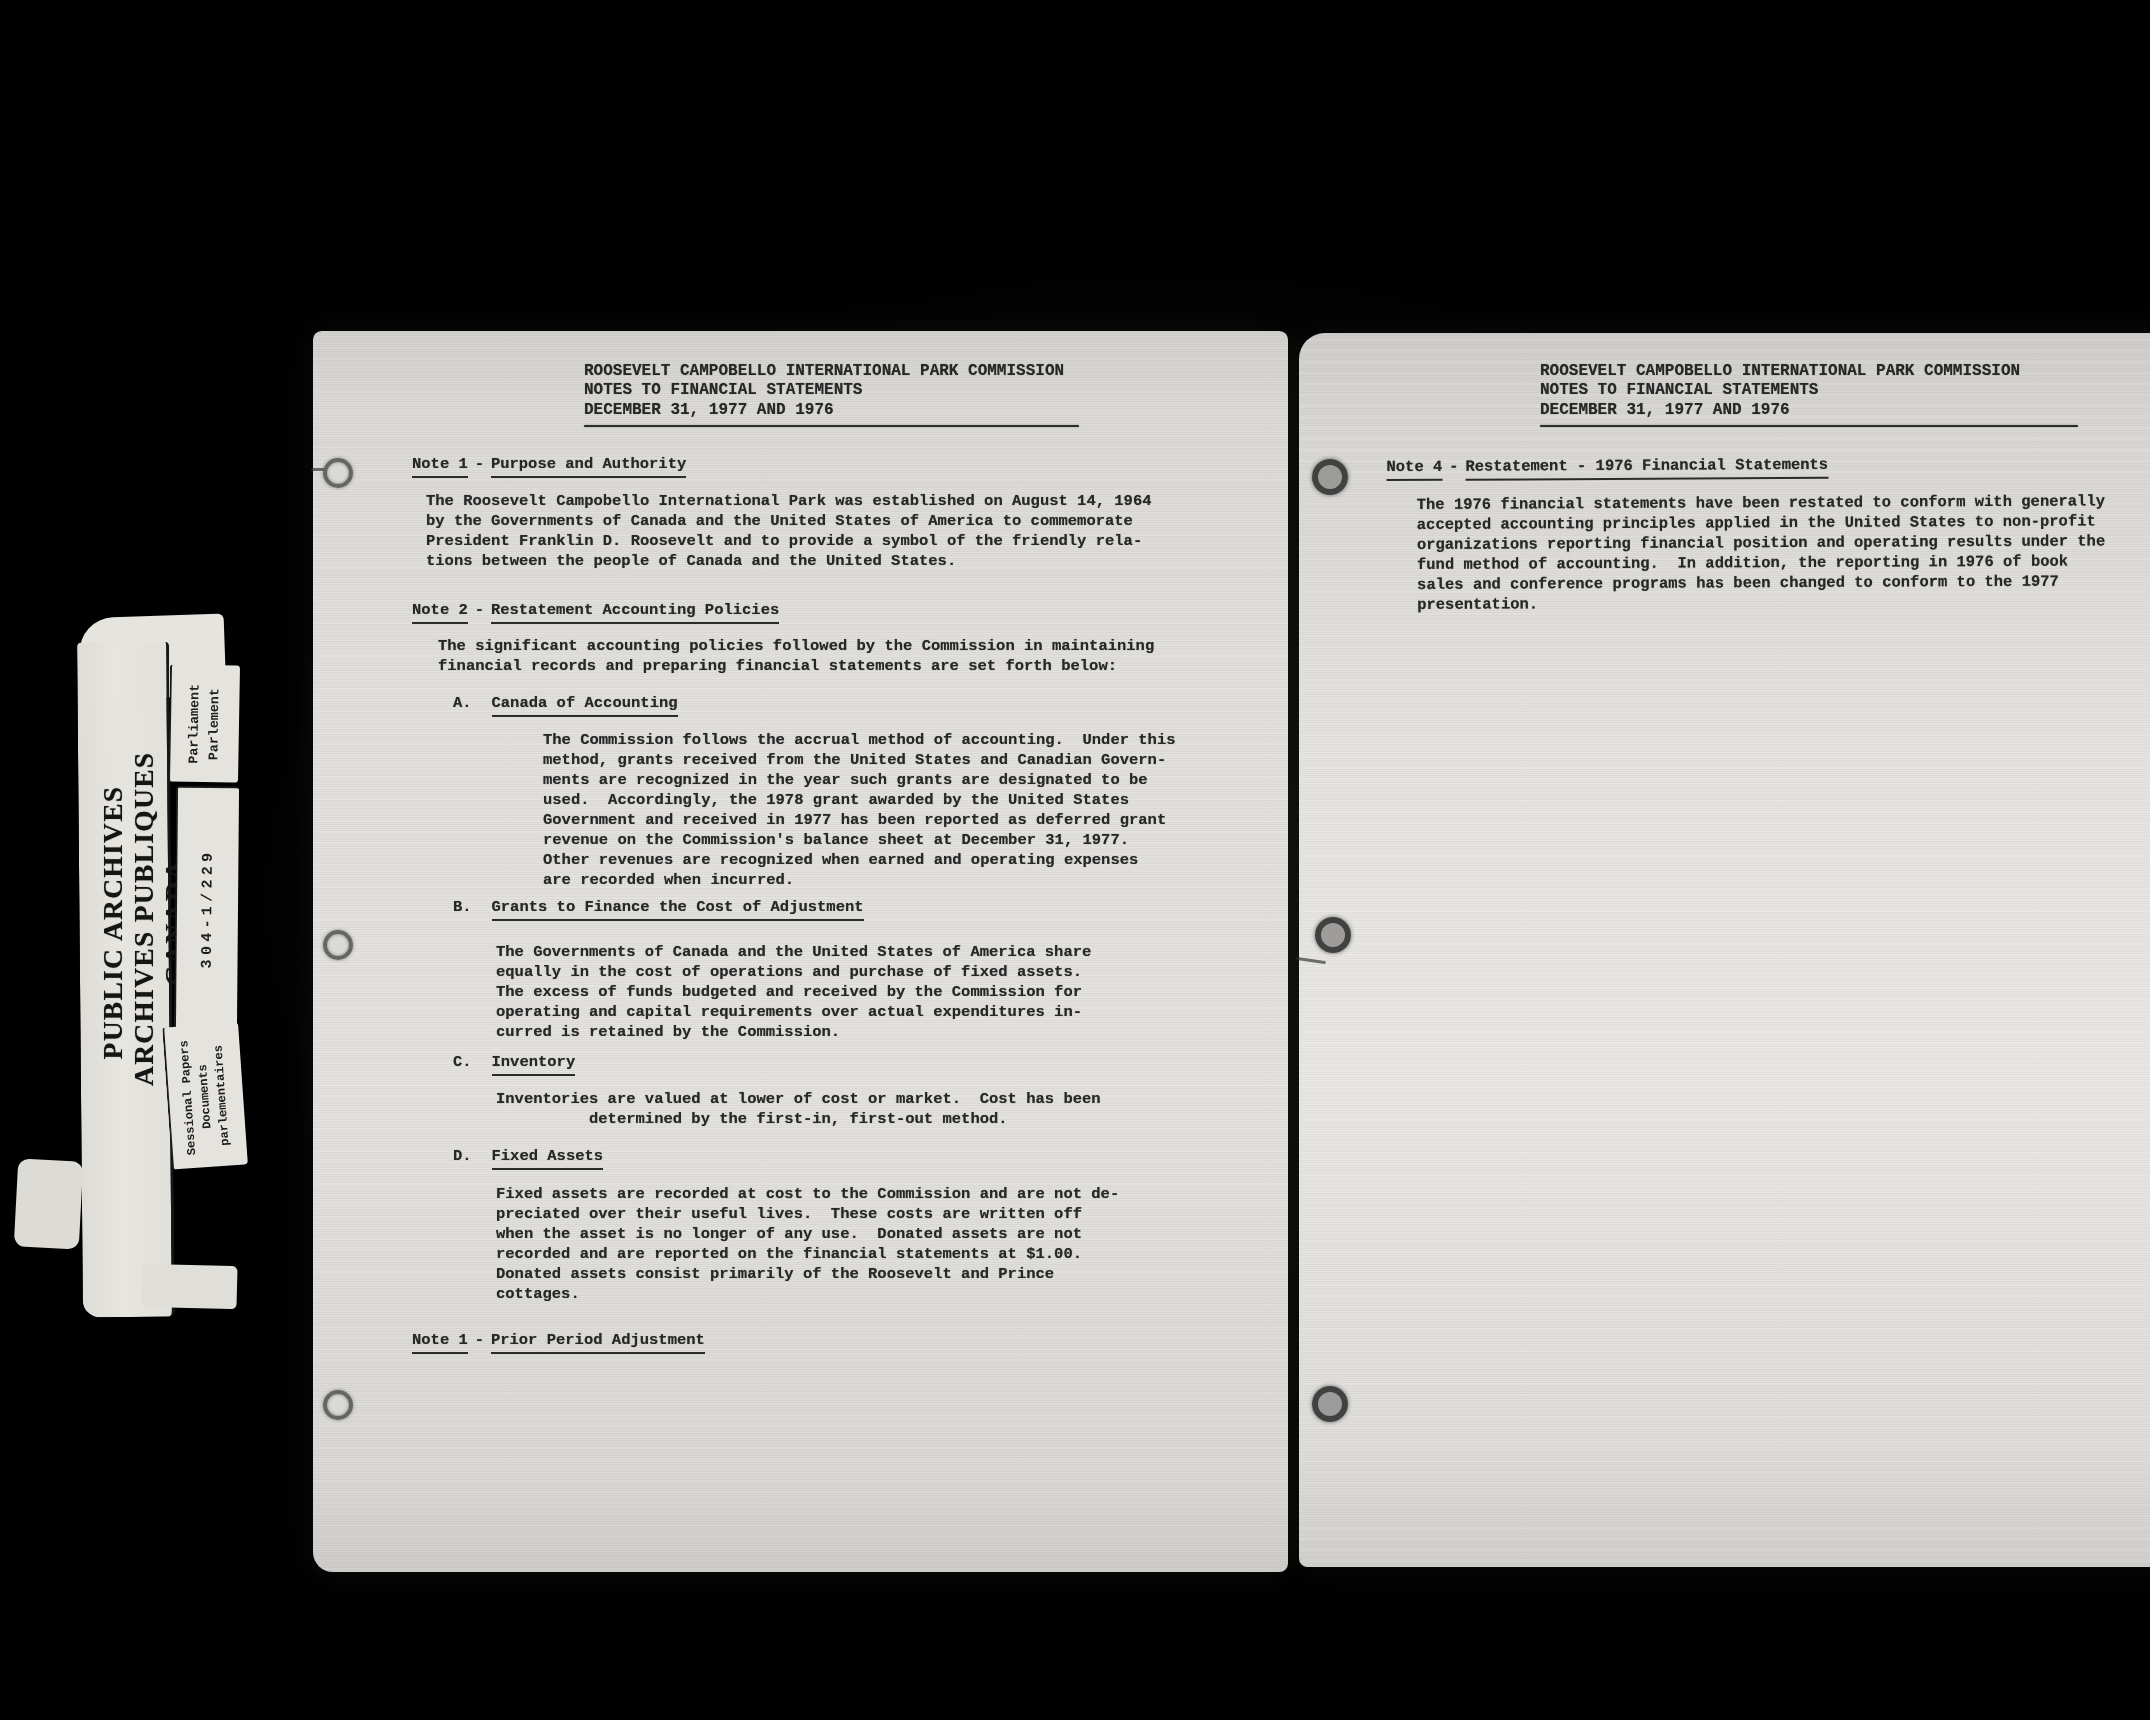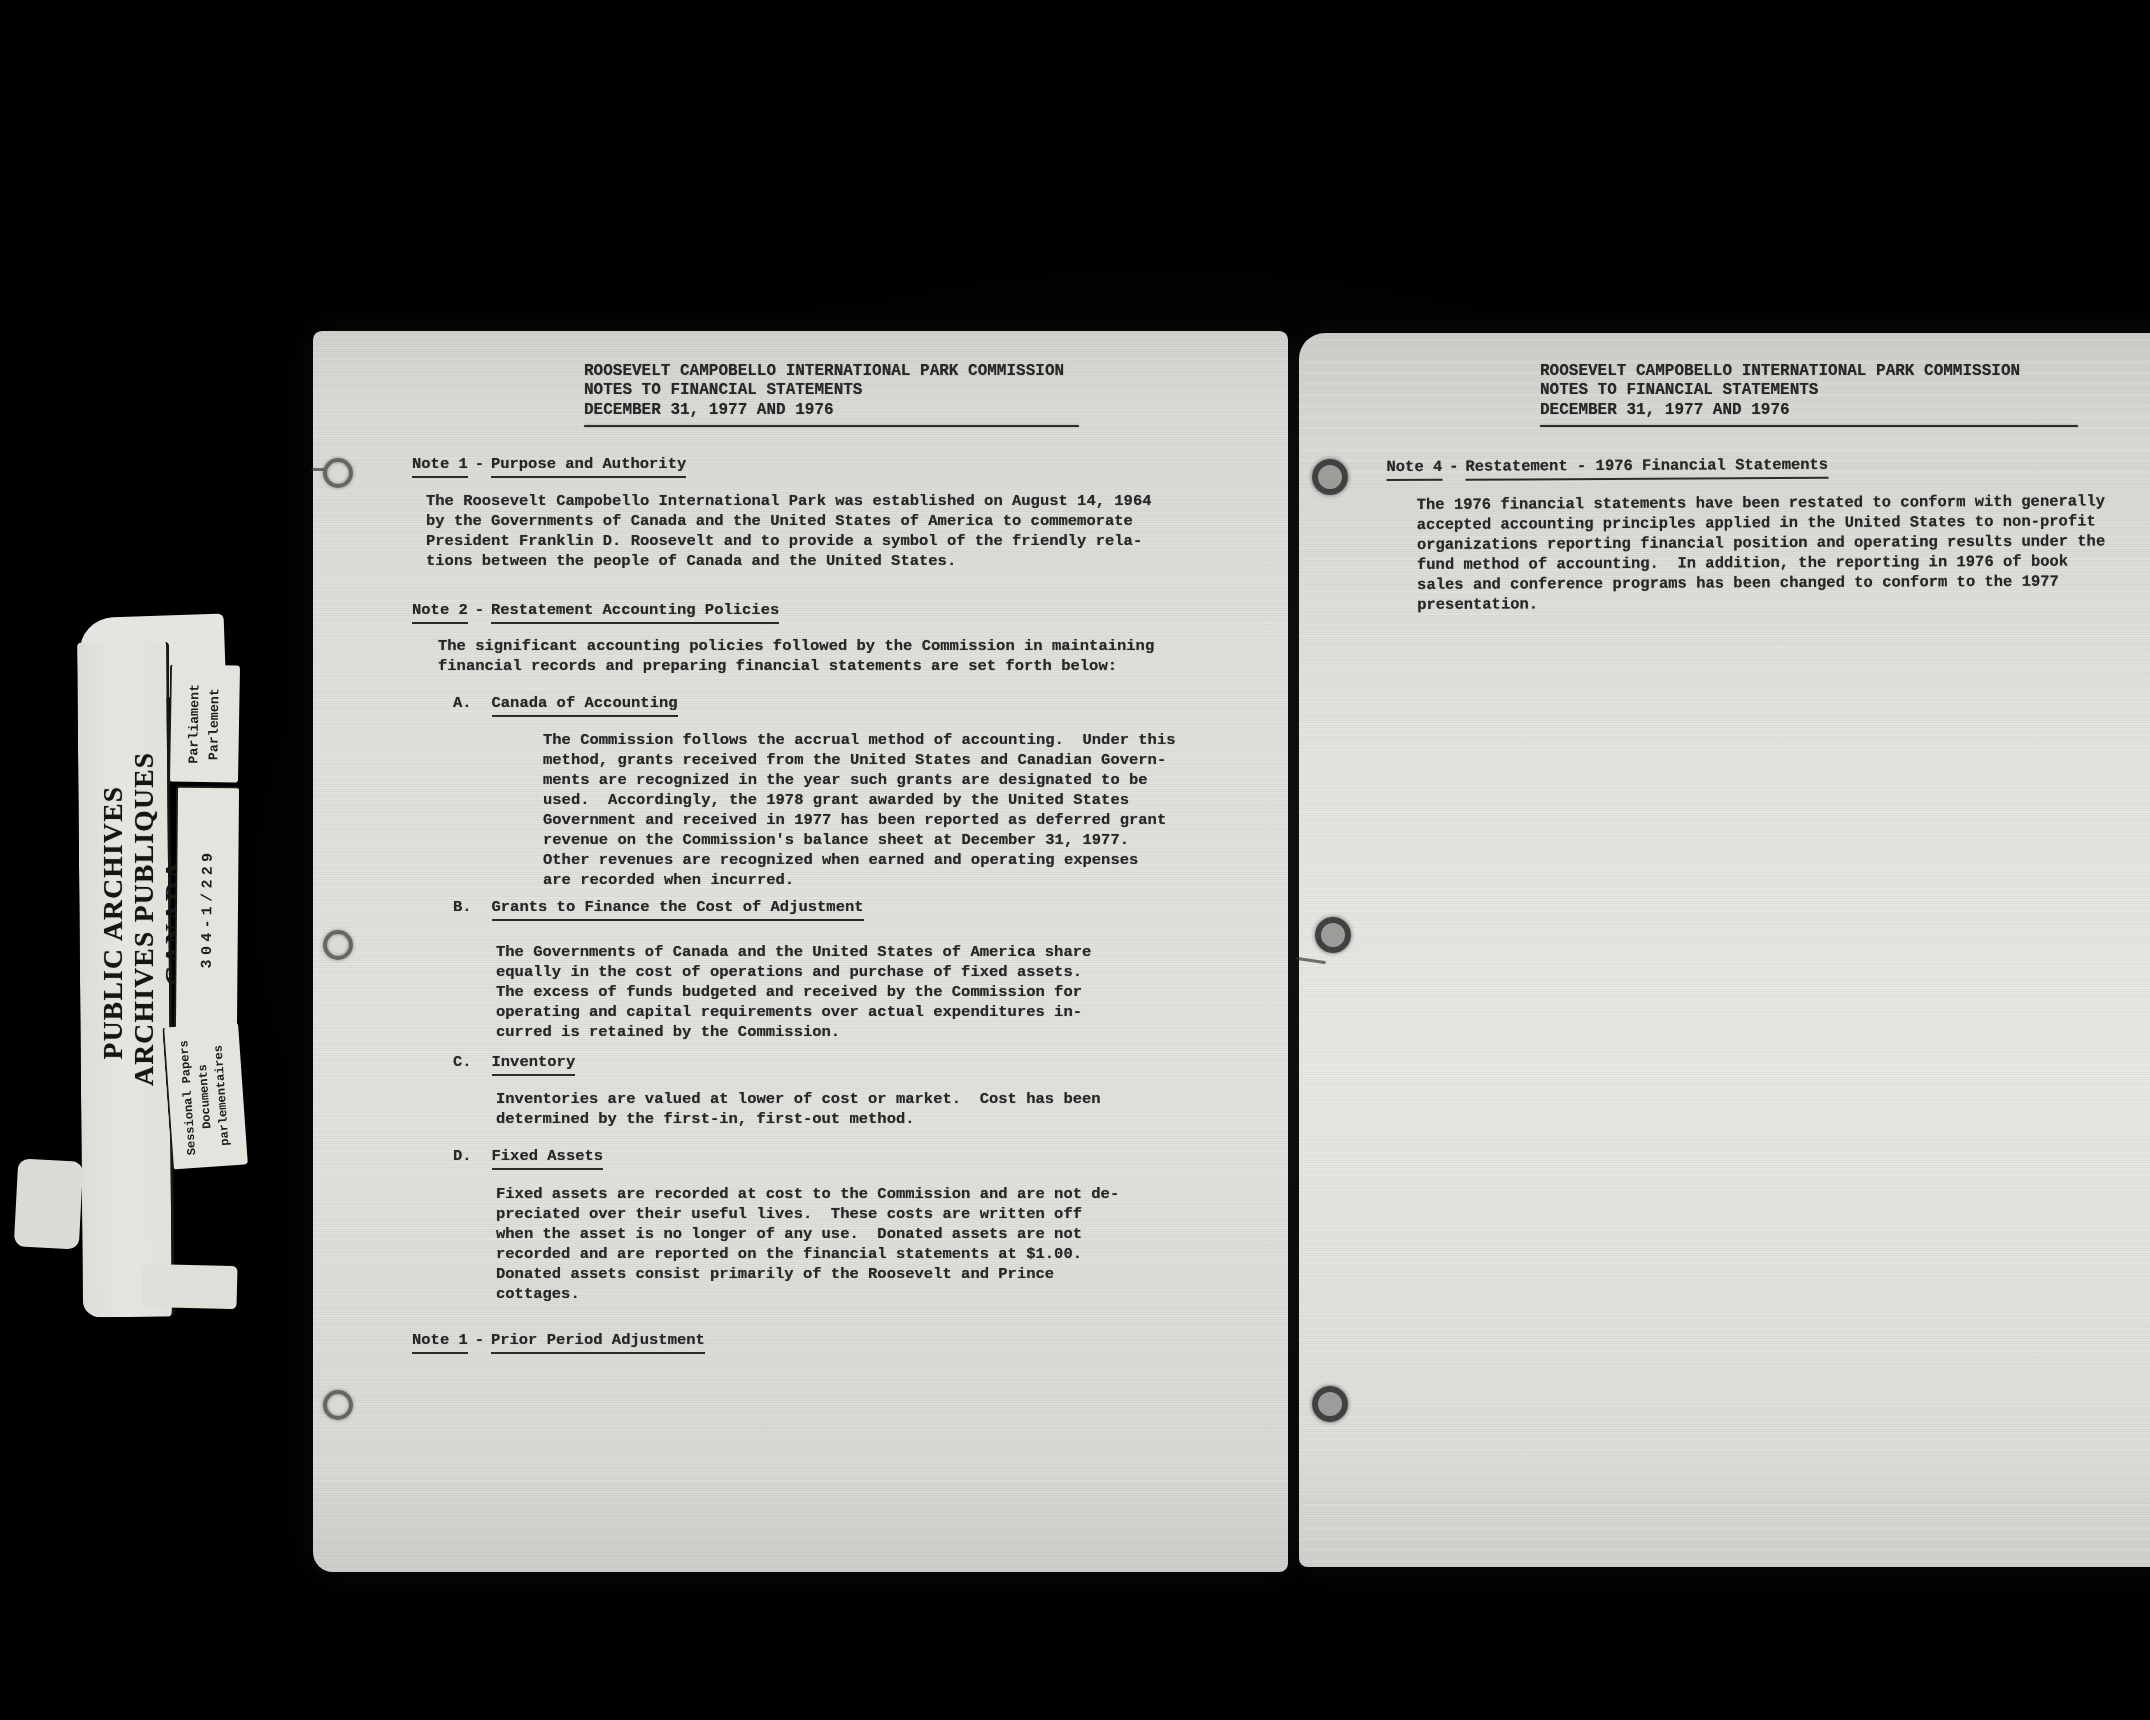--- a/index.html
+++ b/index.html
@@ -146,21 +146,21 @@
     </div>
     <div class="txt" style="left:183px;top:611px;">The Governments of Canada and the United States of America share
 equally in the cost of operations and purchase of fixed assets.
 The excess of funds budgeted and received by the Commission for
 operating and capital requirements over actual expenditures in-
 curred is retained by the Commission.</div>
 
     <div class="note-h sub-h" style="left:140px;top:722px;">
       <span class="letter">C.</span><span class="u">Inventory</span>
     </div>
-    <div class="txt" style="left:183px;top:758px;">Inventories are valued at lower of cost or market.  Cost has been
+    <div class="txt" style="left:183px;top:758px;text-align:center;">Inventories are valued at lower of cost or market.  Cost has been
 determined by the first-in, first-out method.</div>
 
     <div class="note-h sub-h" style="left:140px;top:816px;">
       <span class="letter">D.</span><span class="u">Fixed Assets</span>
     </div>
     <div class="txt" style="left:183px;top:853px;">Fixed assets are recorded at cost to the Commission and are not de-
 preciated over their useful lives.  These costs are written off
 when the asset is no longer of any use.  Donated assets are not
 recorded and are reported on the financial statements at $1.00.
 Donated assets consist primarily of the Roosevelt and Prince

